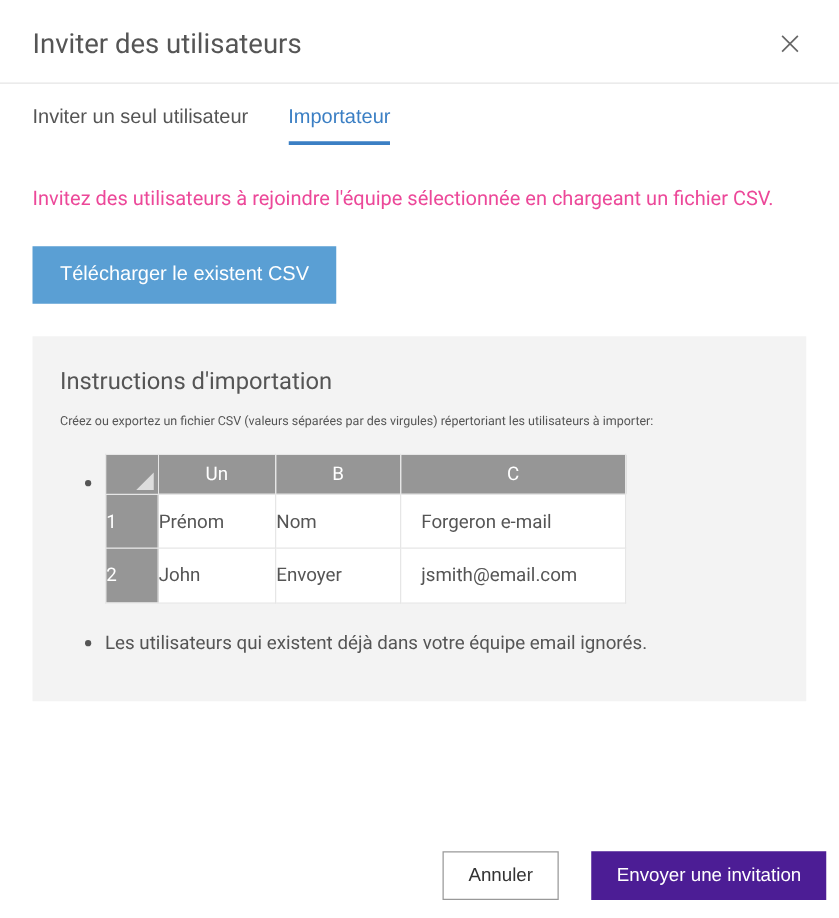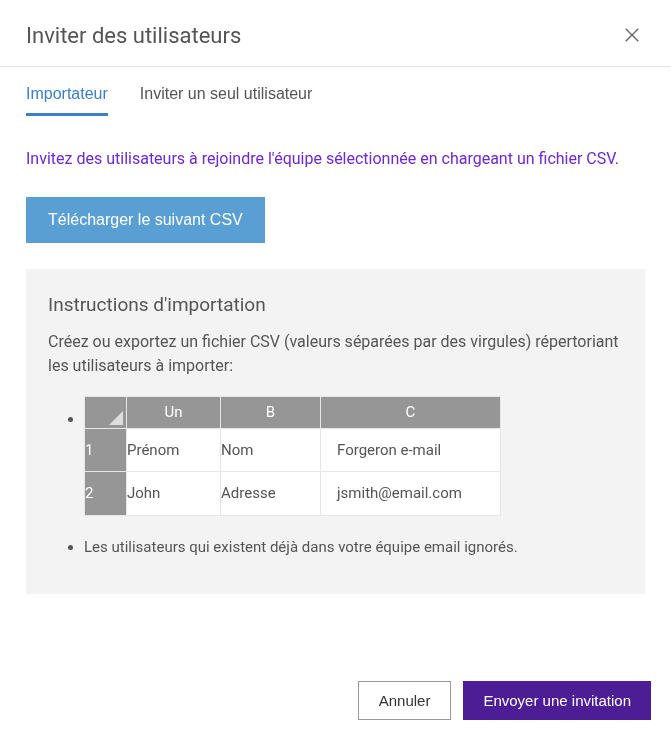--- a/index.html
+++ b/index.html
@@ -79,21 +79,21 @@
     .content-wrapper::-webkit-scrollbar-thumb {
       background: #bcbcbc;
       border-radius: 0;
     }
     .content {
       padding: 30px 26px 20px;
     }
     .intro-text {
       font-size: 16px;
       line-height: 1.5;
-      color: #6d28d9;
+      color: #ec4899;
       margin-bottom: 26px;
     }
     .download-btn {
       background: #5a9fd4;
       color: #fff;
       border: none;
       padding: 14px 22px;
       font-size: 16px;
       cursor: pointer;
     }
@@ -102,21 +102,21 @@
       padding: 24px 22px 26px;
       margin-top: 26px;
     }
     .instructions-title {
       font-size: 19px;
       color: #555;
       margin-bottom: 14px;
       font-weight: 400;
     }
     .instructions-desc {
-      font-size: 16px;
+      font-size: 10px;
       line-height: 1.5;
       color: #555;
       margin-bottom: 14px;
     }
     .instructions-list {
       list-style: disc;
       padding-left: 36px;
       font-size: 15px;
       line-height: 1.5;
       color: #555;
@@ -162,22 +162,22 @@
       border-left: 14px solid transparent;
       border-bottom: 14px solid #ddd;
     }
     .col-a { width: 94px; }
     .col-b { width: 100px; }
     .col-c { width: 180px; }
     .row1-c, .row2-c { text-align: left; padding-left: 16px !important; }
     .modal-footer {
       display: flex;
       justify-content: flex-end;
-      gap: 12px;
-      padding: 14px 20px 14px;
+      gap: 26px;
+      padding: 14px 10px 14px;
       border-top: 0;
     }
     .btn {
       font-size: 15px;
       padding: 10px 20px;
       cursor: pointer;
     }
     .btn-cancel {
       background: #fff;
       border: 1px solid #999;
@@ -198,30 +198,30 @@
   <div class="modal-header">
     <h1 class="modal-title">Inviter des utilisateurs</h1>
     <button class="close-btn">
       <svg viewBox="0 0 20 20" fill="none">
         <path d="M3 3 L17 17 M17 3 L3 17"></path>
       </svg>
     </button>
   </div>
 
   <div class="tabs">
+    <button class="tab">Inviter un seul utilisateur</button>
     <button class="tab active">Importateur</button>
-    <button class="tab">Inviter un seul utilisateur</button>
   </div>
 
   <div class="content-wrapper">
     <div class="content">
 
       <p class="intro-text">Invitez des utilisateurs à rejoindre l'équipe sélectionnée en chargeant un fichier CSV.</p>
 
-      <button class="download-btn">Télécharger le suivant CSV</button>
+      <button class="download-btn">Télécharger le existent CSV</button>
 
       <div class="instructions-panel">
         <h2 class="instructions-title">Instructions d'importation</h2>
         <p class="instructions-desc">Créez ou exportez un fichier CSV (valeurs séparées par des virgules) répertoriant les utilisateurs à importer:</p>
 
         <ul class="instructions-list">
           <li>
 
             <table class="example-table">
               <tbody>
@@ -233,21 +233,21 @@
               </tr>
               <tr>
                 <td class="rownum">1</td>
                 <td class="col-a">Prénom</td>
                 <td class="col-b">Nom</td>
                 <td class="col-c row1-c">Forgeron e-mail</td>
               </tr>
               <tr>
                 <td class="rownum">2</td>
                 <td class="col-a">John</td>
-                <td class="col-b">Adresse</td>
+                <td class="col-b">Envoyer</td>
                 <td class="col-c row2-c">jsmith@email.com</td>
               </tr>
             </tbody>
               </table>
           </li>
           <li>Les utilisateurs qui existent déjà dans votre équipe email ignorés.</li>
         </ul>
       </div>
 
     </div>

